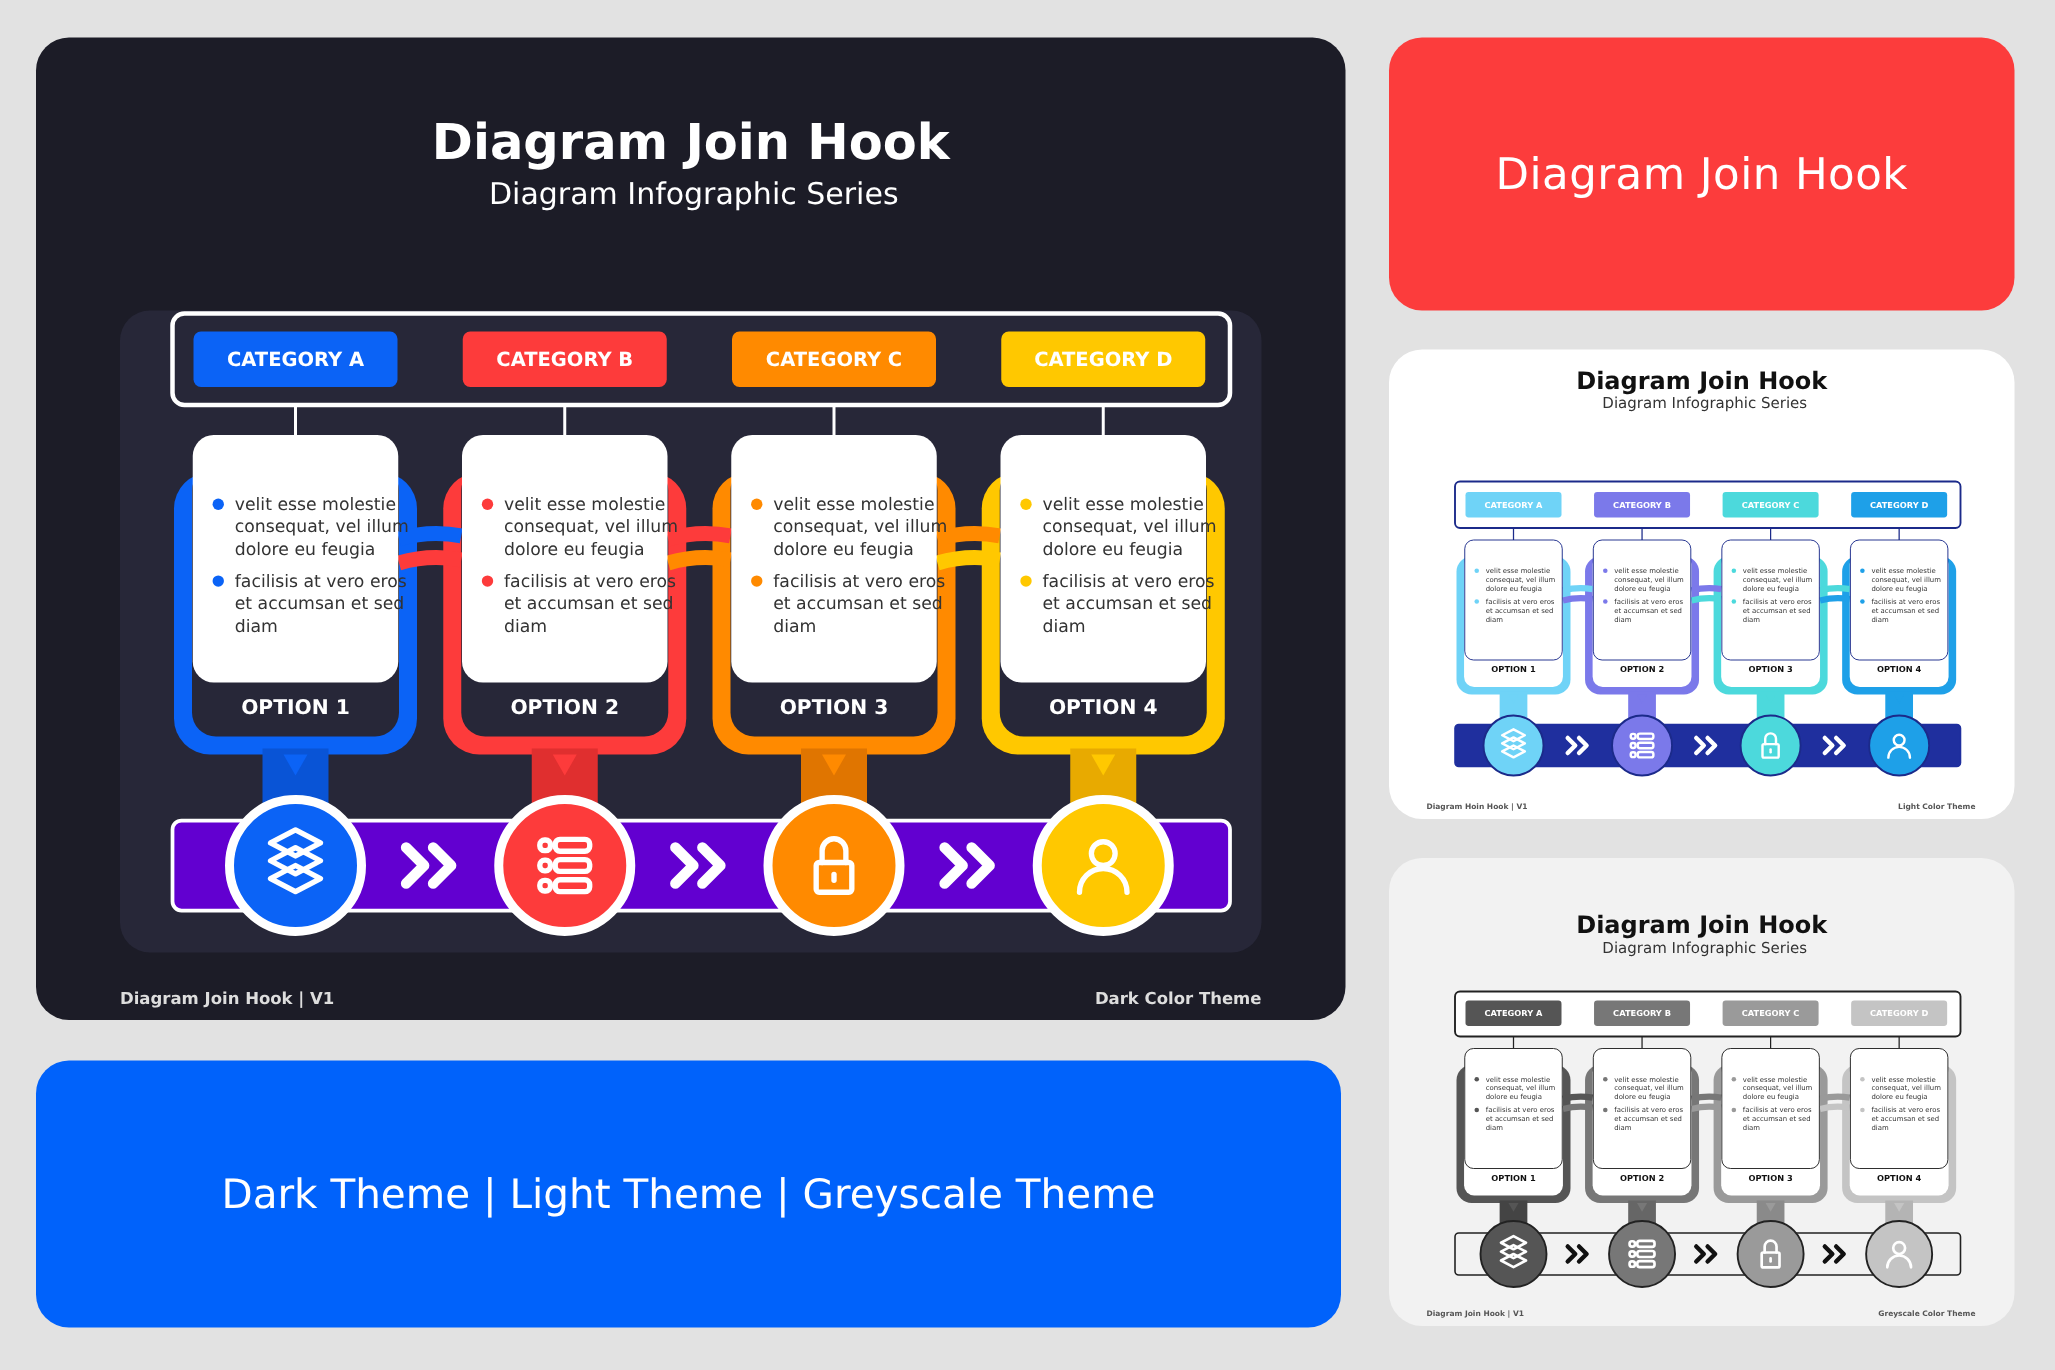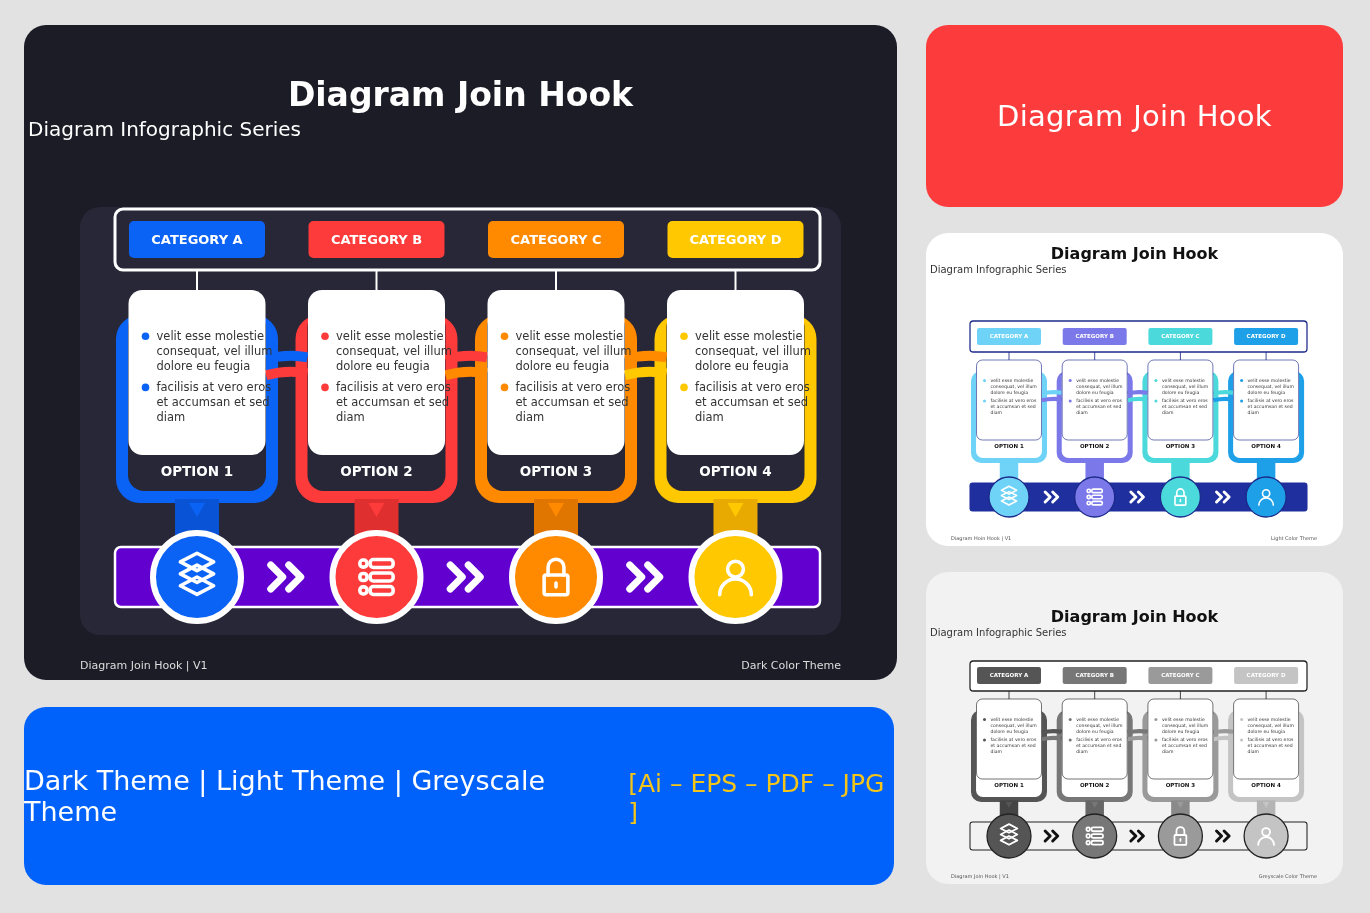--- a/index.html
+++ b/index.html
@@ -8,22 +8,22 @@
   #dark-card{left:24px;top:25px;width:873px;height:655px;background:#1c1c27;}
   #red-card{left:926px;top:25px;width:417px;height:182px;background:#fc3c3c;display:flex;flex-direction:column;align-items:center;justify-content:center;color:#fff;}
   #light-card{left:926px;top:233px;width:417px;height:313px;background:#ffffff;}
   #grey-card{left:926px;top:572px;width:417px;height:312px;background:#f2f2f2;}
   #blue-card{left:24px;top:707px;width:870px;height:178px;background:#0062fb;display:flex;flex-direction:row;align-items:center;justify-content:center;}
   .red-top{font-size:29px;font-weight:500;letter-spacing:0.3px;}
   .red-big{font-size:55px;font-weight:500;margin-top:2px;letter-spacing:0.5px;}
   .blue-line1{color:#fff;font-size:27px;font-weight:500;}
   .blue-line2{color:#f5c518;font-size:25px;font-weight:500;margin-top:4px;}
   .title{position:absolute;left:0;right:0;text-align:center;font-weight:bold;}
-  .subtitle{position:absolute;left:4px;right:0;text-align:left;}
-  .foot{position:absolute;}
+  .subtitle{position:absolute;left:4px;right:0;text-align:center;}
+  .foot{position:absolute;font-weight:bold;}
   svg text{font-family:"DejaVu Sans","Liberation Sans",sans-serif;}
 </style>
 </head>
 <body>
 
 <div id="dark-card" class="card">
   <div class="title" style="top:50px;font-size:33px;color:#fff;">Diagram Join Hook</div>
   <div class="subtitle" style="top:92px;font-size:20px;color:#fff;">Diagram Infographic Series</div>
   <svg id="dark-svg" style="position:absolute;left:0;top:0;" width="873" height="655">
       <rect x="56" y="182" width="761" height="428" rx="20" fill="#272738"></rect>
@@ -391,14 +391,13 @@
         <circle cx="340.1" cy="260.04" r="3.9600000000000004"></circle>
         <path d="M332.18 272.91 A7.920000000000001 7.920000000000001 0 0 1 348.02000000000004 272.91"></path>
       </g>
     </svg>
   <div class="foot" style="left:25px;bottom:5px;font-size:5px;color:#555;">Diagram Join Hook | V1</div>
   <div class="foot" style="right:26px;bottom:5px;font-size:5px;color:#555;">Greyscale Color Theme</div>
 </div>
 
 <div id="blue-card" class="card">
   <div class="blue-line1">Dark Theme | Light Theme | Greyscale Theme</div>
-  <div class="blue-line2">[Ai – EPS – PDF – JPG ]</div>
 </div>
 
 </body></html>

